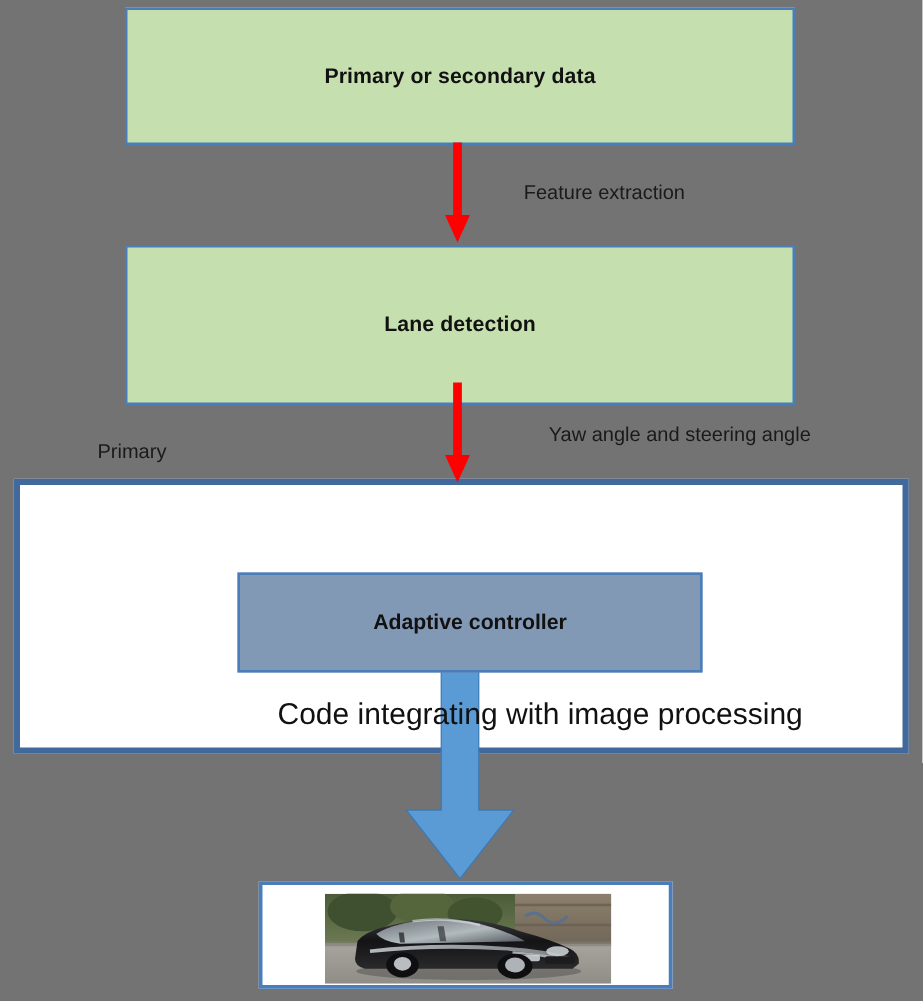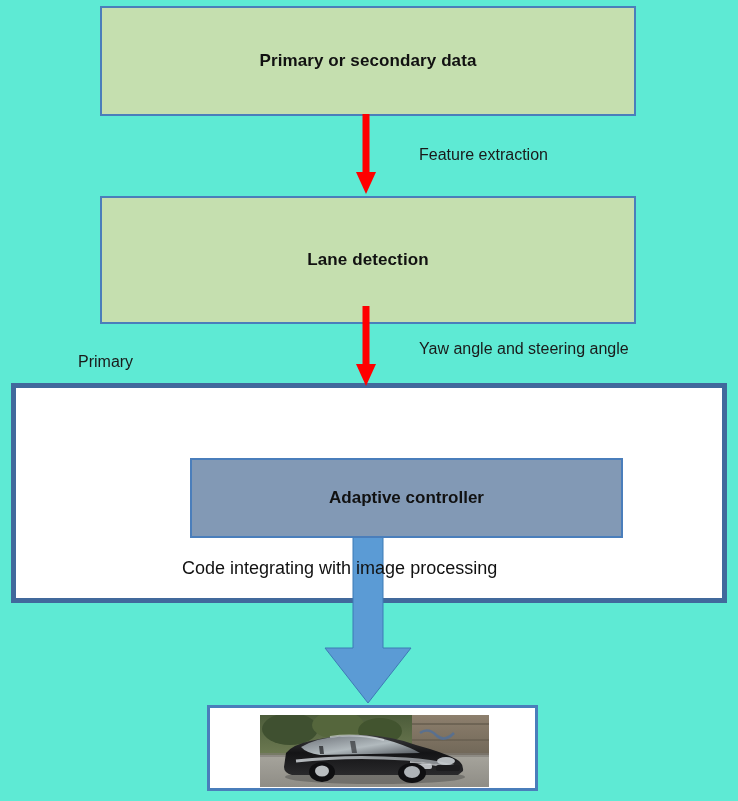--- a/index.html
+++ b/index.html
@@ -7,21 +7,21 @@
     padding: 0;
     background: #ffffff;
   }
   body {
     font-family: "Liberation Sans", sans-serif;
   }
   #canvas {
     position: relative;
     width: 738px;
     height: 801px;
-    background: #5eead4;
+    background: #737373;
     overflow: hidden;
     text-decoration: underline;
   }
   .node-box {
     position: absolute;
     box-sizing: border-box;
     display: flex;
     align-items: center;
     justify-content: center;
     text-align: center;
@@ -67,24 +67,25 @@
     white-space: nowrap;
   }
   .edge-label-small {
     position: absolute;
     font-size: 16px;
     color: #1a1a1a;
     white-space: nowrap;
   }
   .overlay-label {
     position: absolute;
-    font-size: 18px;
+    font-size: 24px;
     color: #111111;
     white-space: nowrap;
     z-index: 6;
+    margin-left: 40px;
   }
   .arrow-svg {
     position: absolute;
     overflow: visible;
   }
   .red-arrow { z-index: 5; }
   .blue-arrow { z-index: 3; }
   .car-photo {
     position: absolute;
     overflow: hidden;
@@ -110,29 +111,29 @@
     <span class="node-label">Lane detection</span>
   </div>
 
   <svg class="arrow-svg red-arrow" style="left:340px; top:306px; width:52px; height:82px;" viewBox="0 0 52 82">
     <rect x="22.5" y="0" width="7" height="62" fill="#ff0000"></rect>
     <polygon points="16,58 36,58 26,80" fill="#ff0000"></polygon>
   </svg>
 
   <div class="edge-label-small" style="left:78px; top:353px;">Primary</div>
 
-  <div class="edge-label" style="left:419px; top:340px;">Yaw angle and steering angle</div>
+  <div class="edge-label" style="left:439px; top:340px;">Yaw angle and steering angle</div>
 
   <div class="simulink-container" style="left:11px; top:383px; width:716px; height:220px;"></div>
 
   <svg class="arrow-svg blue-arrow" style="left:322px; top:520px; width:92px; height:185px;" viewBox="0 0 92 185">
     <polygon points="31,0 61,0 61,128 89,128 46,183 3,128 31,128" fill="#5b9bd5" stroke="#3d7ab5" stroke-width="1"></polygon>
   </svg>
 
-  <div class="node-box controller-box" style="left:190px; top:458px; width:433px; height:80px;">
+  <div class="node-box controller-box" style="left:190px; top:458px; width:372px; height:80px;">
     <span class="node-label">Adaptive controller</span>
   </div>
 
   <div class="overlay-label" style="left:182px; top:558px;">Code integrating with image processing</div>
 
   <div class="car-frame" style="left:207px; top:705px; width:331px; height:86px;">
     <svg class="car-photo" style="left:50px; top:7px; width:229px; height:72px;" viewBox="0 0 229 72" preserveAspectRatio="none">
       <defs>
         <linearGradient id="skyGrad" x1="0" y1="0" x2="0" y2="1">
           <stop offset="0%" stop-color="#4c5c3a"></stop>

